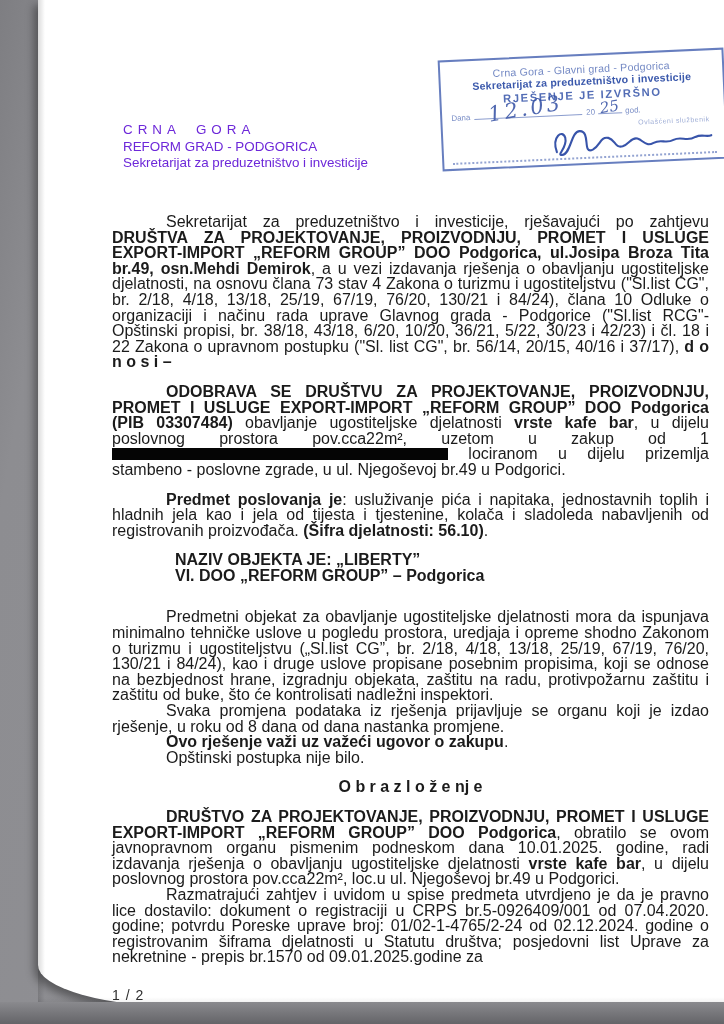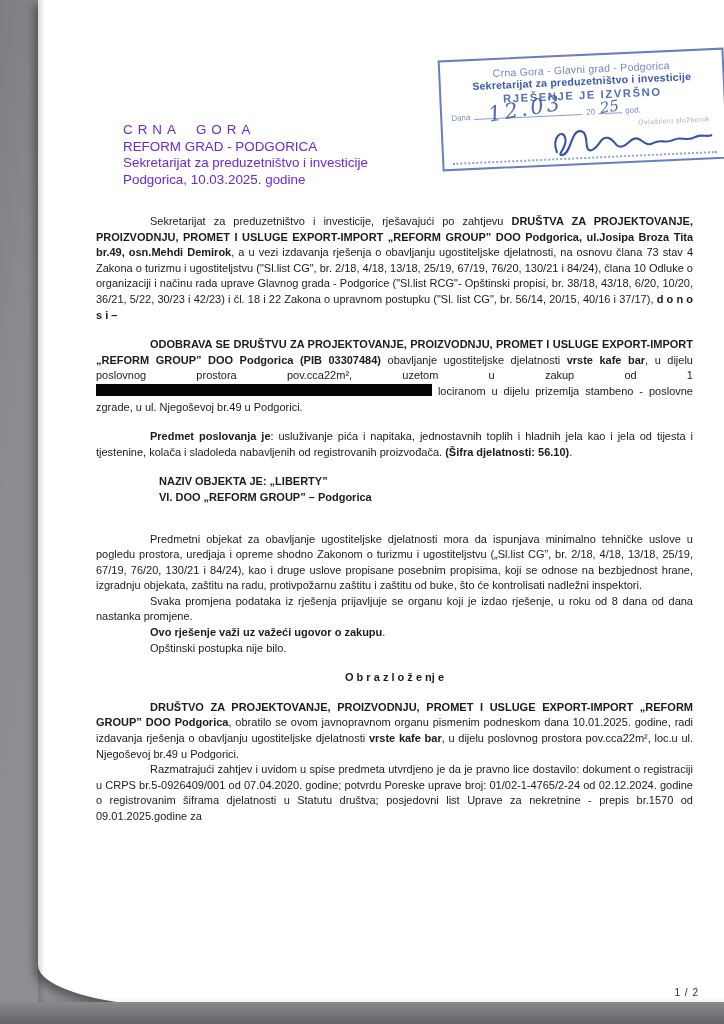--- a/index.html
+++ b/index.html
@@ -41,32 +41,32 @@
   .hand{font-family:"DejaVu Serif",serif;font-style:italic;color:#22409c;position:absolute;left:14px;bottom:-4px;
     transform:rotate(-7deg);white-space:nowrap}
   .h1{font-size:21px;letter-spacing:3px}
   .h2{font-size:15px;left:2px;bottom:-3px}
   .s-sig{position:relative;height:38px;margin-top:2px;border-bottom:2px dotted rgba(45,77,166,.55)}
   .officer{position:absolute;right:6px;top:2px;font-size:7px;opacity:.5;letter-spacing:.5px}
   .sig{position:absolute;right:0;bottom:-4px;width:170px;height:38px}
   .sig path{fill:none;stroke:#2a48a4;stroke-width:2.1;stroke-linecap:round}
 
   
-  .doc-body{position:absolute;left:58px;top:214px;width:597px;font-size:11px;line-height:15.6px;
+  .doc-body{position:absolute;left:74px;top:214px;width:597px;font-size:16px;line-height:15.6px;
     color:#1b1b1b;text-align:justify}
   .para{margin:0;text-indent:54px}
   .para.g1{margin-top:14px}
   .para.g2{margin-top:26px}
   .para.heading{text-align:center;text-indent:0;font-weight:bold}
   .para.subject{text-indent:0;margin-left:63px;text-align:left;font-weight:bold}
   .b{font-weight:bold}
   .redacted{display:inline-block;width:336px;height:12px;background:#050505;vertical-align:-1px}
 
-  .footer{position:absolute;left:64px;top:987px;width:597px;text-align:right;
-    font-size:10px;letter-spacing:1px;color:#2e2e2e}
+  .footer{position:absolute;left:74px;top:987px;width:597px;text-align:left;
+    font-size:14px;letter-spacing:1px;color:#2e2e2e}
 </style>
 </head>
 <body>
 
 <div class="paper">
 
   <div class="stamp">
     <div class="s1">Crna Gora - Glavni grad - Podgorica</div>
     <div class="s2">Sekretarijat za preduzetništvo i investicije</div>
     <div class="s3">RJEŠENJE JE IZVRŠNO</div>
@@ -78,21 +78,20 @@
       <svg class="sig" viewBox="0 0 170 38" aria-hidden="true">
         <path d="M10,28 C5,12 17,5 19,14 C21,24 9,31 15,31 C24,31 25,7 34,8 C45,9 35,32 46,27 C54,23 54,14 62,16 C69,18 68,27 76,25 C83,23 85,16 91,18 C97,20 99,27 107,23 C115,19 119,25 127,21 C135,17 140,24 149,19 C156,16 160,20 165,18"></path>
       </svg>
     </div>
   </div>
 
   <div class="header-block">
     <div class="header-country">CRNA GORA</div>
     <div>REFORM GRAD - PODGORICA</div>
     <div>Sekretarijat za preduzetništvo i investicije</div>
-    <div>Podgorica, 10.03.2025. godine</div>
   </div>
 
   <div class="doc-body">
       <p class="para"><span>Sekretarijat za preduzetništvo i investicije, rješavajući po zahtjevu </span><span class="b">DRUŠTVA ZA PROJEKTOVANJE, PROIZVODNJU, PROMET I USLUGE EXPORT-IMPORT „REFORM GROUP” DOO Podgorica, ul.Josipa Broza Tita br.49, osn.Mehdi Demirok</span><span>, a u vezi izdavanja rješenja o obavljanju ugostiteljske djelatnosti, na osnovu člana 73 stav 4 Zakona o turizmu i ugostiteljstvu ("Sl.list CG", br. 2/18, 4/18, 13/18, 25/19, 67/19, 76/20, 130/21 i 84/24), člana 10 Odluke o organizaciji i načinu rada uprave Glavnog grada - Podgorice ("Sl.list RCG"- Opštinski propisi, br. 38/18, 43/18, 6/20, 10/20, 36/21, 5/22, 30/23 i 42/23) i čl. 18 i 22 Zakona o upravnom postupku ("Sl. list CG", br. 56/14, 20/15, 40/16 i 37/17),  </span><span class="b">d o n o s i –</span></p>
       <p class="para g1"><span class="b">ODOBRAVA SE DRUŠTVU ZA PROJEKTOVANJE, PROIZVODNJU, PROMET I USLUGE EXPORT-IMPORT „REFORM GROUP” DOO Podgorica (PIB 03307484)</span><span> obavljanje ugostiteljske djelatnosti </span><span class="b">vrste kafe bar</span><span>, u dijelu poslovnog prostora pov.cca22m², uzetom u zakup od 1</span><span class="redacted"></span><span> lociranom u dijelu prizemlja stambeno - poslovne zgrade, u ul. Njegoševoj br.49 u Podgorici.</span></p>
       <p class="para g1"><span class="b">Predmet poslovanja je</span><span>: usluživanje pića i napitaka, jednostavnih toplih i hladnih jela kao i jela od tijesta i tjestenine, kolača i sladoleda nabavljenih od registrovanih proizvođača. </span><span class="b">(Šifra djelatnosti: 56.10)</span><span>.</span></p>
       <p class="para subject g1"><span class="b">NAZIV OBJEKTA JE: „LIBERTY”</span></p>
       <p class="para subject"><span class="b">VI. DOO „REFORM GROUP” –  Podgorica</span></p>
       <p class="para g2"><span>Predmetni objekat za obavljanje ugostiteljske djelatnosti mora da ispunjava  minimalno tehničke uslove u pogledu  prostora, uredjaja i opreme shodno Zakonom o turizmu i ugostiteljstvu („Sl.list CG”, br. 2/18, 4/18, 13/18, 25/19, 67/19, 76/20, 130/21 i 84/24), kao i druge uslove propisane posebnim propisima, koji  se odnose na  bezbjednost  hrane, izgradnju objekata, zaštitu  na  radu, protivpožarnu zaštitu i zaštitu od  buke, što će kontrolisati   nadležni inspektori.</span></p>
       <p class="para"><span>Svaka promjena podataka iz rješenja prijavljuje se organu koji je izdao rješenje, u roku od 8 dana od dana nastanka promjene.</span></p>

